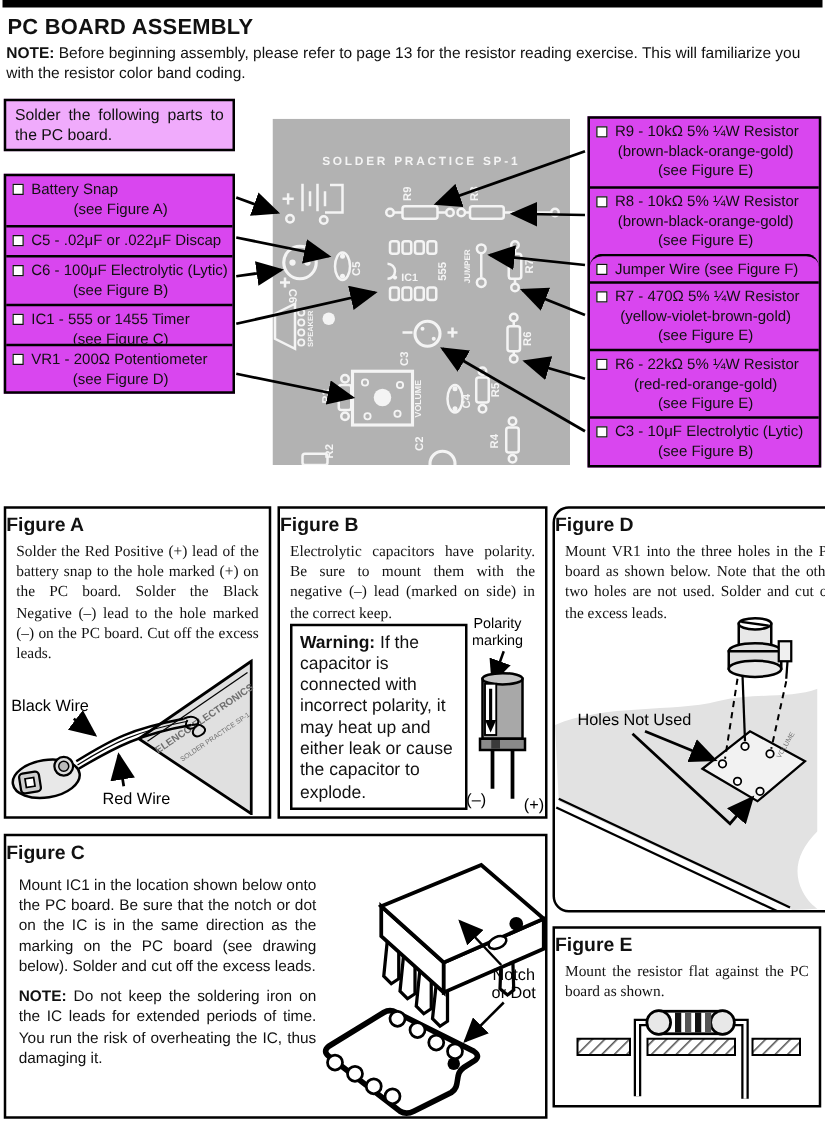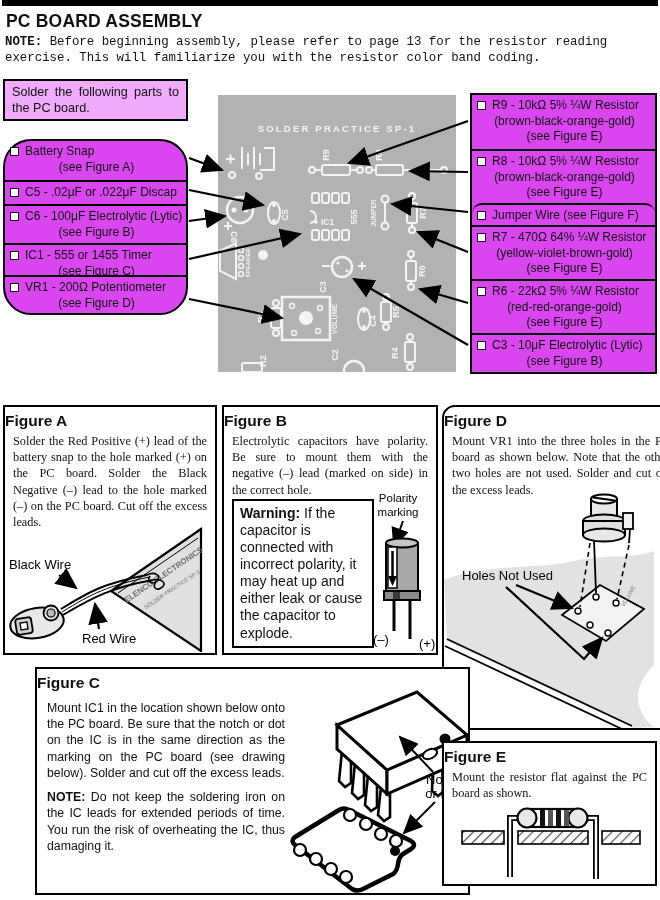--- a/index.html
+++ b/index.html
@@ -1,40 +1,40 @@
 <!DOCTYPE html>
 <html><head>
 <meta charset="utf-8">
 <style>
   html,body{margin:0;padding:0;background:#fff;}
   .page{position:relative;width:660px;height:900px;background:#fff;overflow:hidden;
         font-family:"Liberation Sans",sans-serif;color:#111;}
   .topbar{position:absolute;left:2px;top:0;width:656px;height:6px;background:#000;}
   .title{position:absolute;left:6px;top:11px;font-size:17.5px;font-weight:bold;letter-spacing:.2px;}
-  .note{position:absolute;left:5px;top:35px;width:652px;font-size:12.4px;line-height:1.25;font-family:Liberation Mono, monospace;}
+  .note{position:absolute;left:5px;top:35px;width:652px;font-size:12.4px;line-height:1.25;}
   b{font-weight:bold;}
   .graybox{position:absolute;background:#f0abfc;border:2.5px solid #000;box-sizing:border-box;}
   .solderbox{left:3px;top:79px;width:185px;height:42px;font-size:12.6px;line-height:1.3;
              padding:3px 7px;text-align:justify;}
   .list{position:absolute;background:#d946ef;border:2.5px solid #000;box-sizing:border-box;}
-  .leftlist{left:3px;top:139px;width:185px;border-radius:28px;}
+  .leftlist{left:3px;top:139px;width:185px;}
   .rightlist{left:470px;top:93px;width:187px;}
   .row{box-sizing:border-box;overflow:hidden;font-size:12px;line-height:1.3;padding:3px 3px 0 5px;}
   .row + .row{border-top:2px solid #000;}
   .h22{height:22px;border-radius:10px;}.h24{height:24px;}.h39{height:39px;}.h40{height:32px;}.h38{height:38px;}.h54{height:54px;}
   .lc{text-align:center;}
   .cb{display:inline-block;width:9px;height:9px;border:1.5px solid #111;background:#fff;
       margin-right:6px;vertical-align:-1px;box-sizing:border-box;}
   .arrowsvg{position:absolute;left:0;top:0;width:660px;height:400px;pointer-events:none;z-index:6;}
   .boardsvg{position:absolute;left:218px;top:95px;z-index:1;}
   .fig{position:absolute;background:#fff;border:2.5px solid #000;box-sizing:border-box;z-index:2;}
   .figA{left:3px;top:405px;width:214px;height:250px;}
   .figB{left:222px;top:405px;width:216px;height:250px;}
   .figD{left:442px;top:405px;width:238px;height:325px;border-radius:13px;}
-  .figC{left:3px;top:667px;width:435px;height:228px;margin-left:32px;}
+  .figC{left:3px;top:667px;width:435px;height:228px;}
   .figE{left:442px;top:741px;width:215px;height:145px;}
   .ftitle{text-align:left;font-weight:bold;font-size:15.5px;margin-top:5px;}
   .fbody{font-size:12.3px;line-height:1.32;text-align:justify;padding:3px 8px 0 8px;font-family:Liberation Serif, serif;}
   .fbody2{font-size:12.3px;line-height:1.32;text-align:justify;padding:8px 10px 0 10px;width:238px;box-sizing:content-box;}
   .warn{position:absolute;left:8px;top:92px;width:142px;border:2px solid #000;box-sizing:border-box;
         padding:4px 6px;font-size:14px;line-height:1.22;}
   .fsvg{position:absolute;}
   svg text{font-family:"Liberation Sans",sans-serif;}
 </style>
 </head>
@@ -77,21 +77,21 @@
     </div>
     <div class="row h54">
       <div><span class="cb"></span><span>R8 - 10kΩ 5% ¼W Resistor</span></div>
       <div class="lc">(brown-black-orange-gold)</div>
       <div class="lc">(see Figure E)</div>
     </div>
     <div class="row h22">
       <div><span class="cb"></span><span>Jumper Wire (see Figure F)</span></div>
     </div>
     <div class="row h54">
-      <div><span class="cb"></span><span>R7 - 470Ω 64% ¼W Resistor</span></div>
+      <div><span class="cb"></span><span>R7 - 470Ω 5% ¼W Resistor</span></div>
       <div class="lc">(yellow-violet-brown-gold)</div>
       <div class="lc">(see Figure E)</div>
     </div>
     <div class="row h54">
       <div><span class="cb"></span><span>R6 - 22kΩ 5% ¼W Resistor</span></div>
       <div class="lc">(red-red-orange-gold)</div>
       <div class="lc">(see Figure E)</div>
     </div>
     <div class="row h39">
       <div><span class="cb"></span><span>C3 - 10μF Electrolytic (Lytic)</span></div>
@@ -293,21 +293,21 @@
       </g>
       <text x="4" y="44" font-size="13">Black Wire</text>
       <line x1="54" y1="50" x2="71" y2="63" stroke="#000" stroke-width="2.2" marker-end="url(#ah)"></line>
       <text x="77" y="118" font-size="13">Red Wire</text>
       <line x1="94" y1="104" x2="90" y2="79" stroke="#000" stroke-width="2.2" marker-end="url(#ah)"></line>
     </svg>
   </div>
 
   <div class="fig figB">
     <div class="ftitle">Figure B</div>
-    <div class="fbody">Electrolytic capacitors have polarity.  Be sure to mount them with the negative (–) lead (marked on side) in the correct hole.</div>
+    <div class="fbody">Electrolytic capacitors have polarity.  Be sure to mount them with the negative (–) lead (marked on side) in the correct keep.</div>
     <div class="warn"><b>Warning:</b><span> If the capacitor is connected with incorrect polarity, it may heat up and either leak or cause the capacitor to explode.</span></div>
     <svg class="fsvg" style="left:146px;top:84px;" width="68" height="162" viewBox="0 0 68 162">
       <text x="28" y="11" text-anchor="middle" font-size="11.5">Polarity</text>
       <text x="28" y="25" text-anchor="middle" font-size="11.5">marking</text>
       <line x1="33" y1="30" x2="24" y2="55" stroke="#000" stroke-width="2" marker-end="url(#ah)"></line>
       <g>
         <rect x="16" y="52" width="32" height="48" fill="#a8a8a8" stroke="#000" stroke-width="2"></rect>
         <ellipse cx="32" cy="52" rx="16" ry="4.5" fill="#c4c4c4" stroke="#000" stroke-width="2"></ellipse>
         <rect x="18" y="56" width="9" height="41" fill="#fff" stroke="#000" stroke-width="1.5"></rect>
         <line x1="22.5" y1="60" x2="22.5" y2="86" stroke="#000" stroke-width="2.5"></line>

